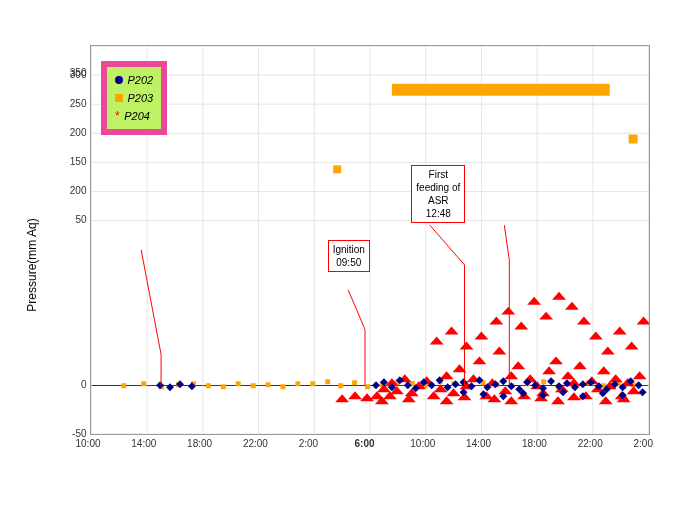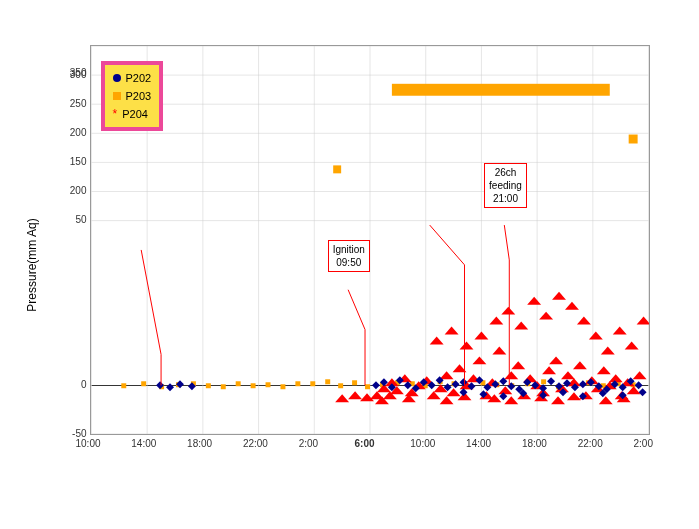--- a/index.html
+++ b/index.html
@@ -39,25 +39,26 @@
       left: -45px;
       top: 50%;
       transform: translateY(-50%) rotate(-90deg);
       font-size: 12px;
       white-space: nowrap;
     }
     .legend {
       position: absolute;
       top: 20px;
       left: 70px;
-      border: 4px solid #ec4899;
+      border: 6px solid #ec4899;
       padding: 4px 8px;
-      background: #fde047;
+      background: #bef264;
       font-size: 11px;
       line-height: 18px;
+      font-style: italic;
     }
     .legend-item {
       display: flex;
       align-items: center;
       gap: 5px;
     }
     .annotation-box {
       position: absolute;
       border: 1px solid red;
       background: #fff;
@@ -334,22 +335,23 @@
           <span>P204</span>
         </div>
       </div>
 
 
       <div class="annotation-box" style="left:calc(238/560*100%); top:calc(195/390*100%);">
         <span>Ignition</span><br>
         <span>09:50</span>
       </div>
 
-
-      <div class="annotation-box" style="left:calc(395/560*100%); top:calc(118/390*100%);">
-        <span>26ch</span><br>
-        <span>feeding</span><br>
-        <span>21:00</span>
+      <div class="annotation-box" style="left:calc(322/560*100%); top:calc(120/390*100%);">
+        <span>First</span><br>
+        <span>feeding of</span><br>
+        <span>ASR</span><br>
+        <span>12:48</span>
       </div>
+
 
     </div>
   </div>
 </div>
 
 </body></html>

